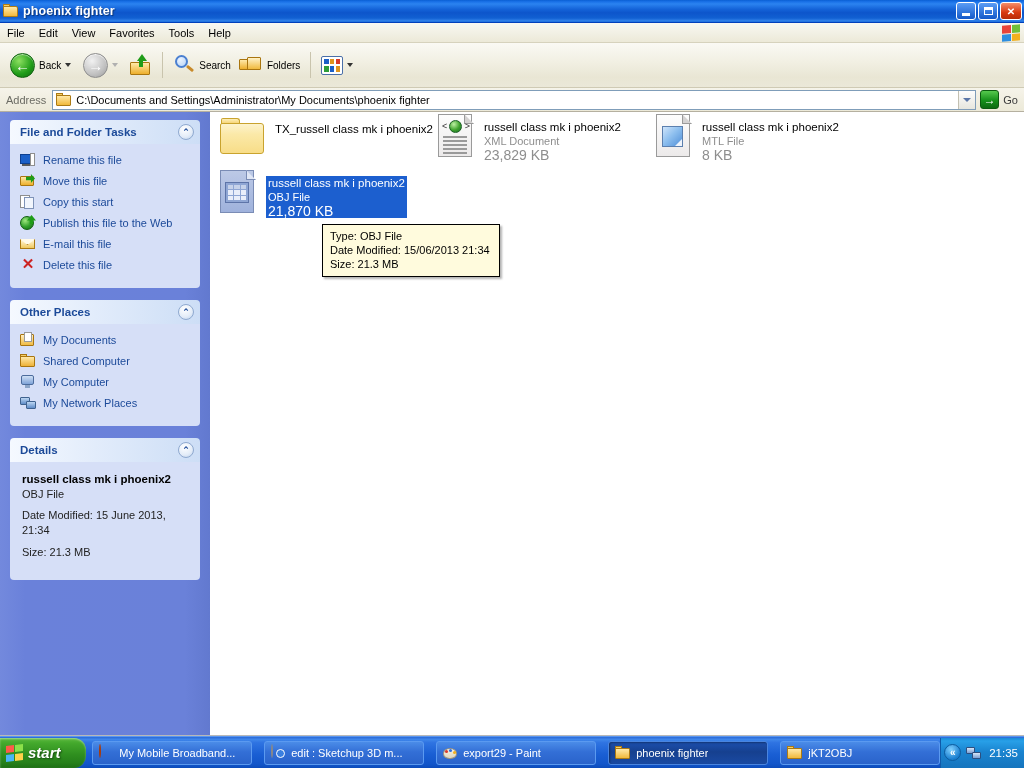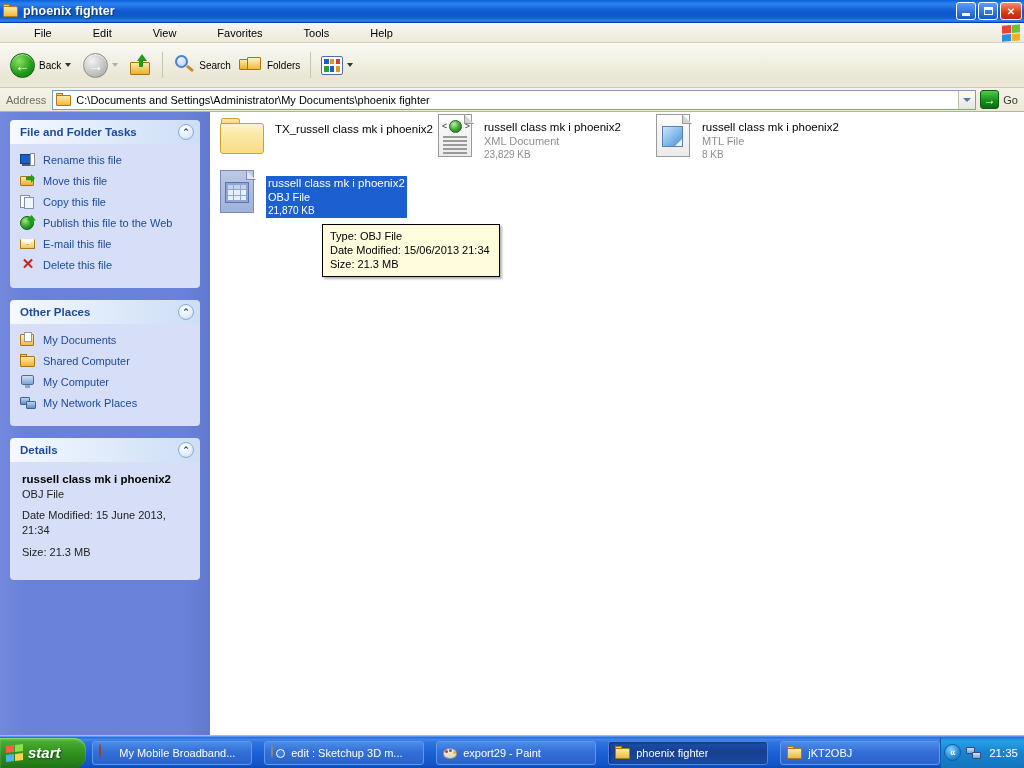--- a/index.html
+++ b/index.html
@@ -52,21 +52,21 @@
   .wb .minglyph { display:block; width:8px; height:3px; background:#fff; margin-top:6px; }
   .wb .maxglyph { display:block; width:9px; height:8px; border:1.5px solid #fff; border-top-width:3px; }
 
   
   .menubar {
     position:absolute; left:0; top:23px; width:1024px; height:20px;
     background: linear-gradient(to bottom,#f8f8f2 0%,#ece9d8 100%);
     display:flex; align-items:center; border-bottom:1px solid #d6d2bd;
   }
   .menubar .mi {
-    padding:2px 7px; font-size:11px; color:#000; cursor:pointer;margin-left:27px;
+    padding:2px 7px; font-size:11px; color:#000; cursor:pointer;
   }
   .menu-logo {
     position:absolute; right:4px; top:2px; width:18px; height:16px;
     display:grid; grid-template-columns:1fr 1fr; grid-template-rows:1fr 1fr;
     gap:1px; transform:skewY(-4deg);
   }
   .menu-logo i { display:block; }
   .menu-logo i:nth-child(1){background:#e8443a;}
   .menu-logo i:nth-child(2){background:#6fbf3a;}
   .menu-logo i:nth-child(3){background:#2d8ee0;}
@@ -249,21 +249,21 @@
   .det-name { font-size:11.5px; font-weight:bold; color:#000; line-height:1.35; }
   .det-sub { font-size:11px; color:#222; margin-bottom:8px; }
   .det-line { font-size:11px; color:#222; line-height:1.4; margin-bottom:7px; }
 
   
   .filearea { position:absolute; left:210px; top:0; width:814px; height:624px; background:#fff; }
   .fitem { position:absolute; display:flex; align-items:flex-start; cursor:default; }
   .fitem .flabel { margin-left:10px; margin-top:6px; }
   .fname { font-size:11.5px; color:#000; line-height:14px; }
   .ftype { font-size:11px; color:#8e8e8e; line-height:14px; }
-  .fsize { font-size:10px; color:#8e8e8e; line-height:14px; }
+  .fsize { font-size:14px; color:#8e8e8e; line-height:14px; }
   .fitem.selected .flabel { background:#1c5fcf; padding:0 2px; margin-top:6px; }
   .fitem.selected .fname,
   .fitem.selected .ftype,
   .fitem.selected .fsize { color:#ffffff; }
 
   .big-folder { width:45px;height:38px; position:relative; flex:none; margin-top:2px;}
   .big-folder .tab {
     position:absolute; left:1px; top:0; width:19px;height:6px;
     background:linear-gradient(to bottom,#fdeeb8,#f5d06a);
     border:1px solid #c9a32e; border-bottom:none; border-radius:2px 3px 0 0;
@@ -537,21 +537,21 @@
                 <i class="f"></i>
                 <i class="a"></i>
               </span>
             <span class="tlabel">Move this file</span>
           </div>
           <div class="task-row">
             <span class="tico ic-copy">
                 <i class="p1"></i>
                 <i class="p2"></i>
               </span>
-            <span class="tlabel">Copy this file</span>
+            <span class="tlabel">Copy this start</span>
           </div>
           <div class="task-row">
             <span class="tico ic-publish">
                 <i class="g"></i>
                 <i class="a"></i>
               </span>
             <span class="tlabel">Publish this file to the Web</span>
           </div>
           <div class="task-row">
             <span class="tico ic-mail">

